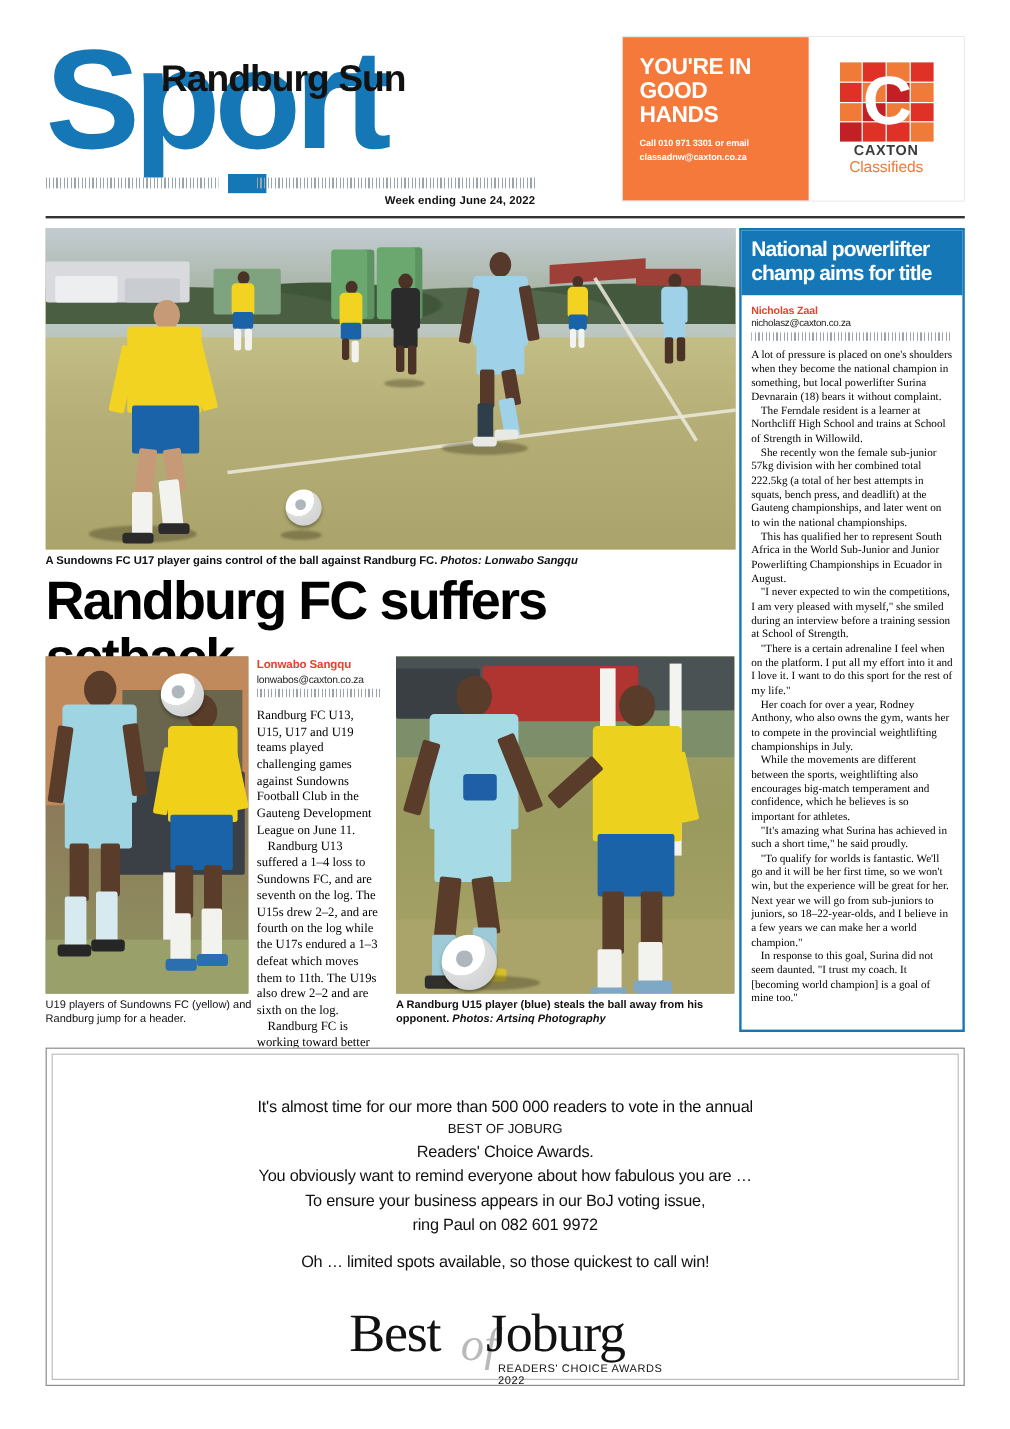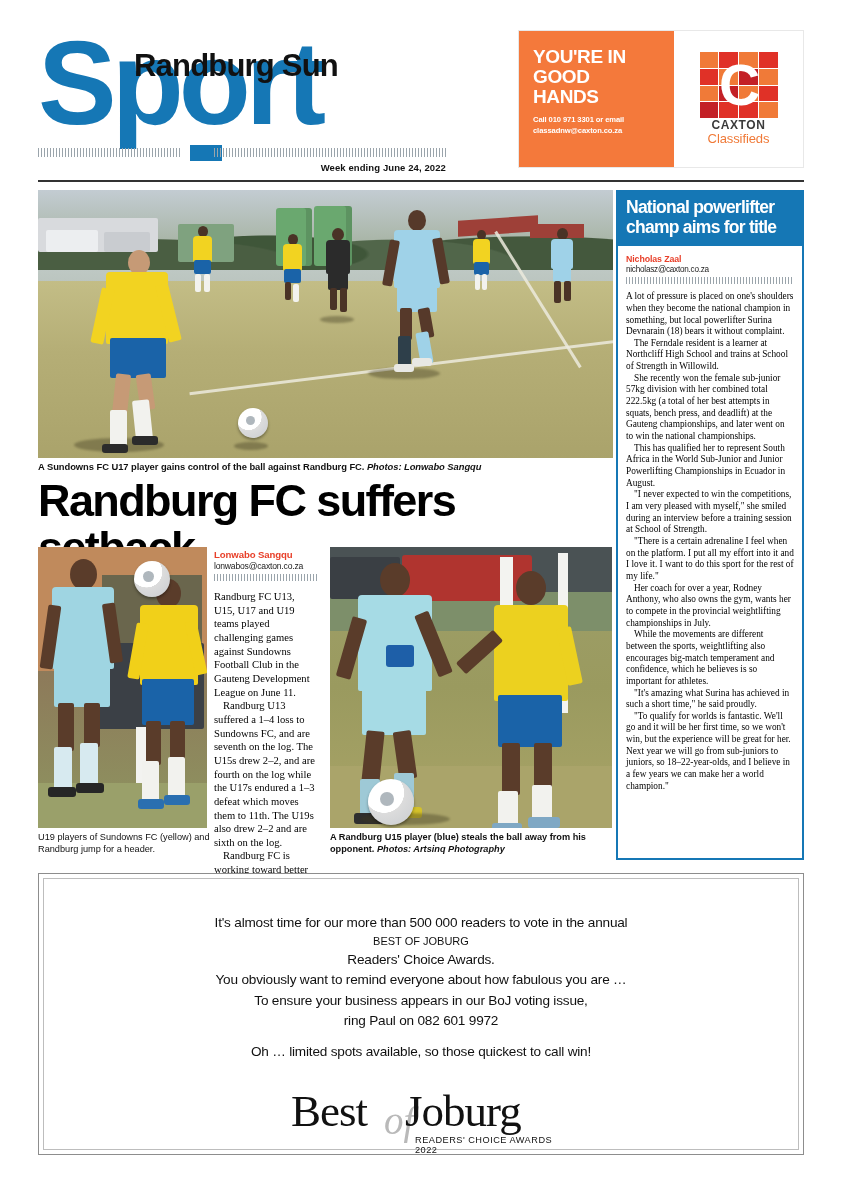--- a/index.html
+++ b/index.html
@@ -683,20 +683,21 @@
       <p class="first">A lot of pressure is placed on one's shoulders when they become the national champion in something, but local powerlifter Surina Devnarain (18) bears it without complaint.</p>
       <p>The Ferndale resident is a learner at Northcliff High School and trains at School of Strength in Willowild.</p>
       <p>She recently won the female sub-junior 57kg division with her combined total 222.5kg (a total of her best attempts in squats, bench press, and deadlift) at the Gauteng championships, and later went on to win the national championships.</p>
       <p>This has qualified her to represent South Africa in the World Sub-Junior and Junior Powerlifting Championships in Ecuador in August.</p>
       <p>"I never expected to win the competitions, I am very pleased with myself," she smiled during an interview before a training session at School of Strength.</p>
       <p>"There is a certain adrenaline I feel when on the platform. I put all my effort into it and I love it. I want to do this sport for the rest of my life."</p>
       <p>Her coach for over a year, Rodney Anthony, who also owns the gym, wants her to compete in the provincial weightlifting championships in July.</p>
       <p>While the movements are different between the sports, weightlifting also encourages big-match temperament and confidence, which he believes is so important for athletes.</p>
       <p>"It's amazing what Surina has achieved in such a short time," he said proudly.</p>
       <p>"To qualify for worlds is fantastic. We'll go and it will be her first time, so we won't win, but the experience will be great for her. Next year we will go from sub-juniors to juniors, so 18–22-year-olds, and I believe in a few years we can make her a world champion."</p>
+      <p>In response to this goal, Surina did not seem daunted. "I trust my coach. It [becoming world champion] is a goal of mine too."</p>
     </div>
   </div>
 
   <div class="bottom-ad">
     <div class="bottom-ad-inner">
       <div class="boj-line">It's almost time for our more than 500 000 readers to vote in the annual</div>
       <div class="boj-line bold">BEST OF JOBURG</div>
       <div class="boj-line">Readers' Choice Awards.</div>
       <div class="boj-line">You obviously want to remind everyone about how fabulous you are …</div>
       <div class="boj-line">To ensure your business appears in our BoJ voting issue,</div>

